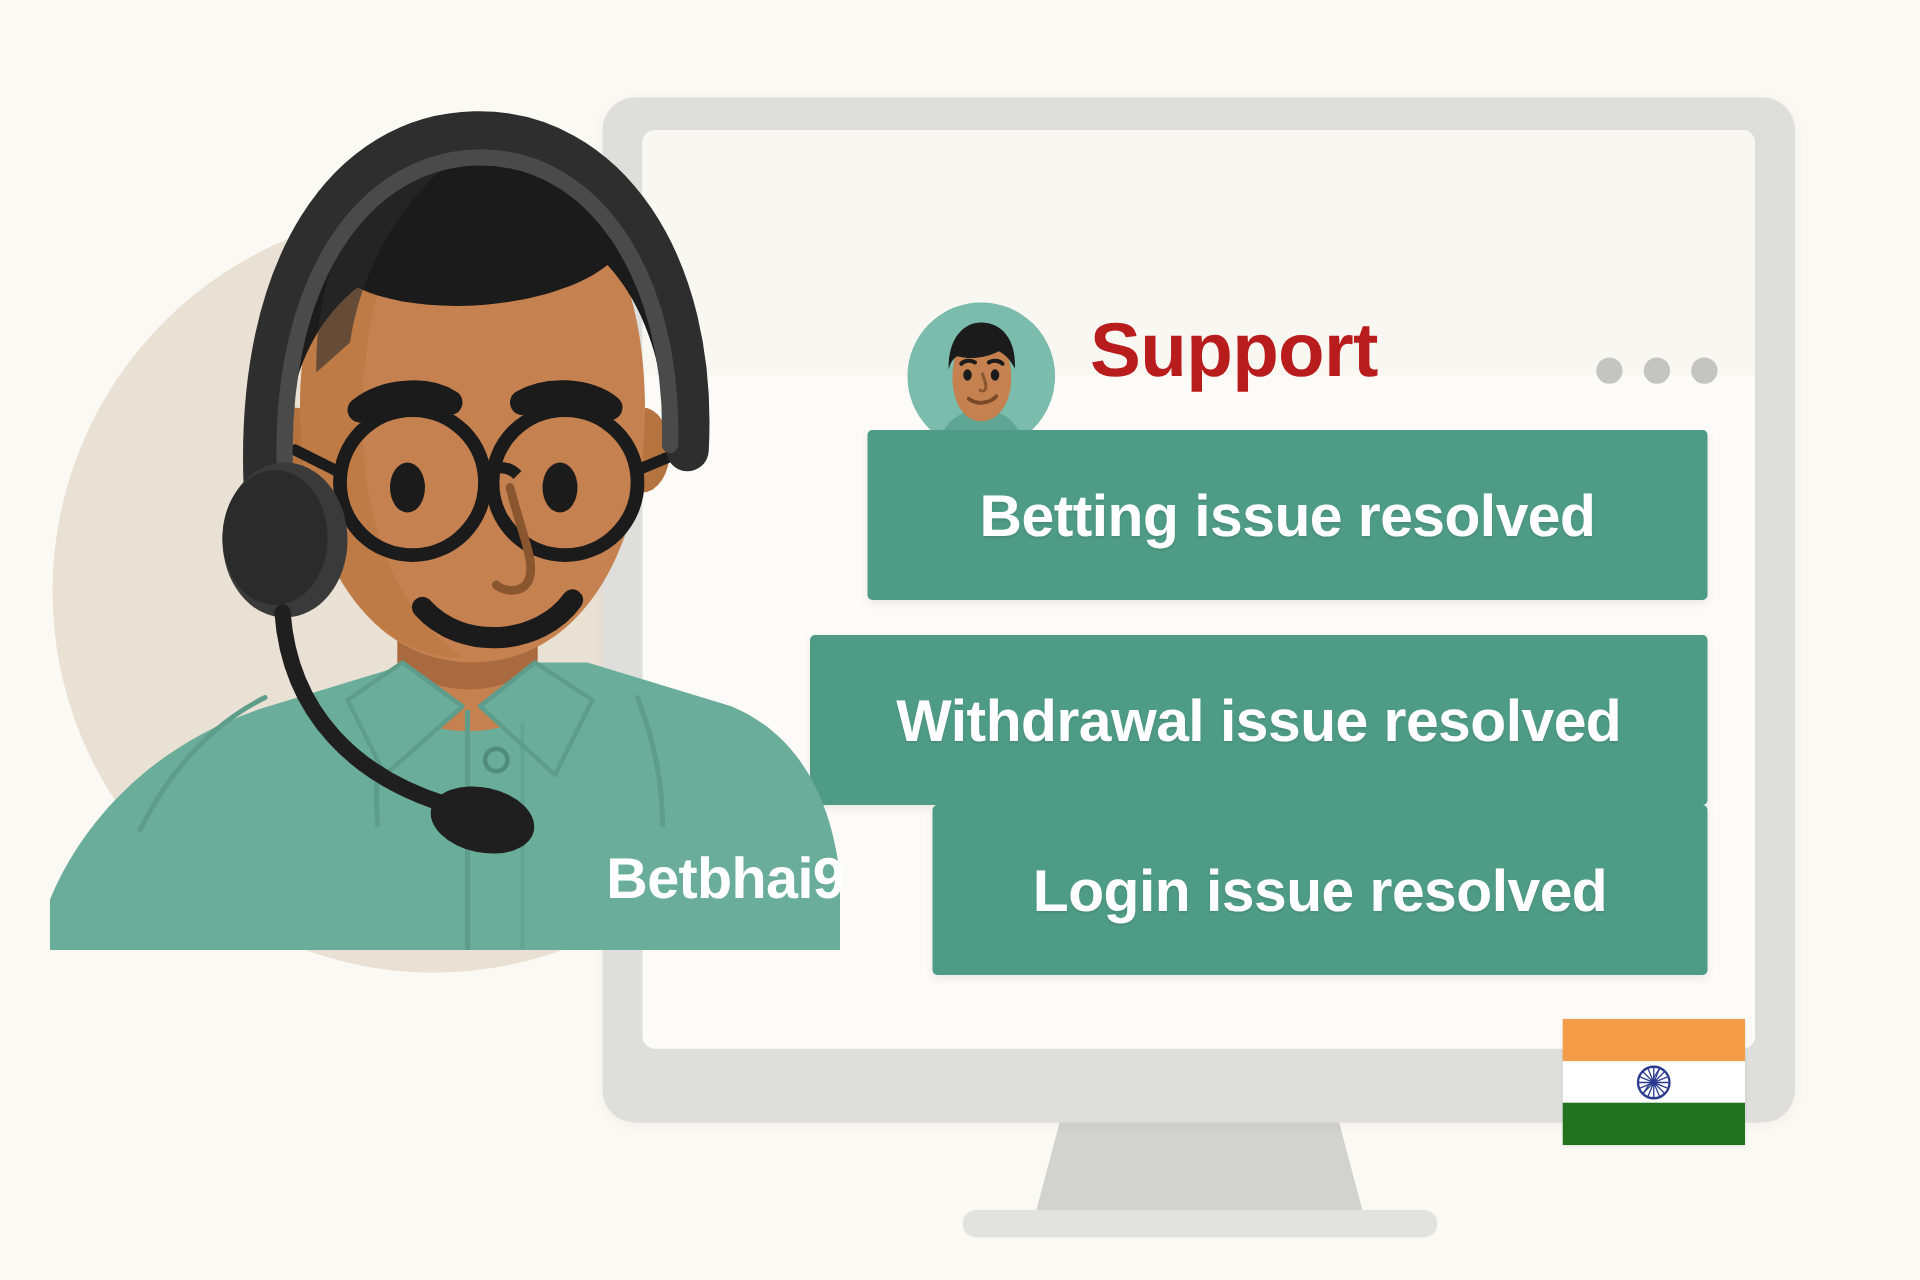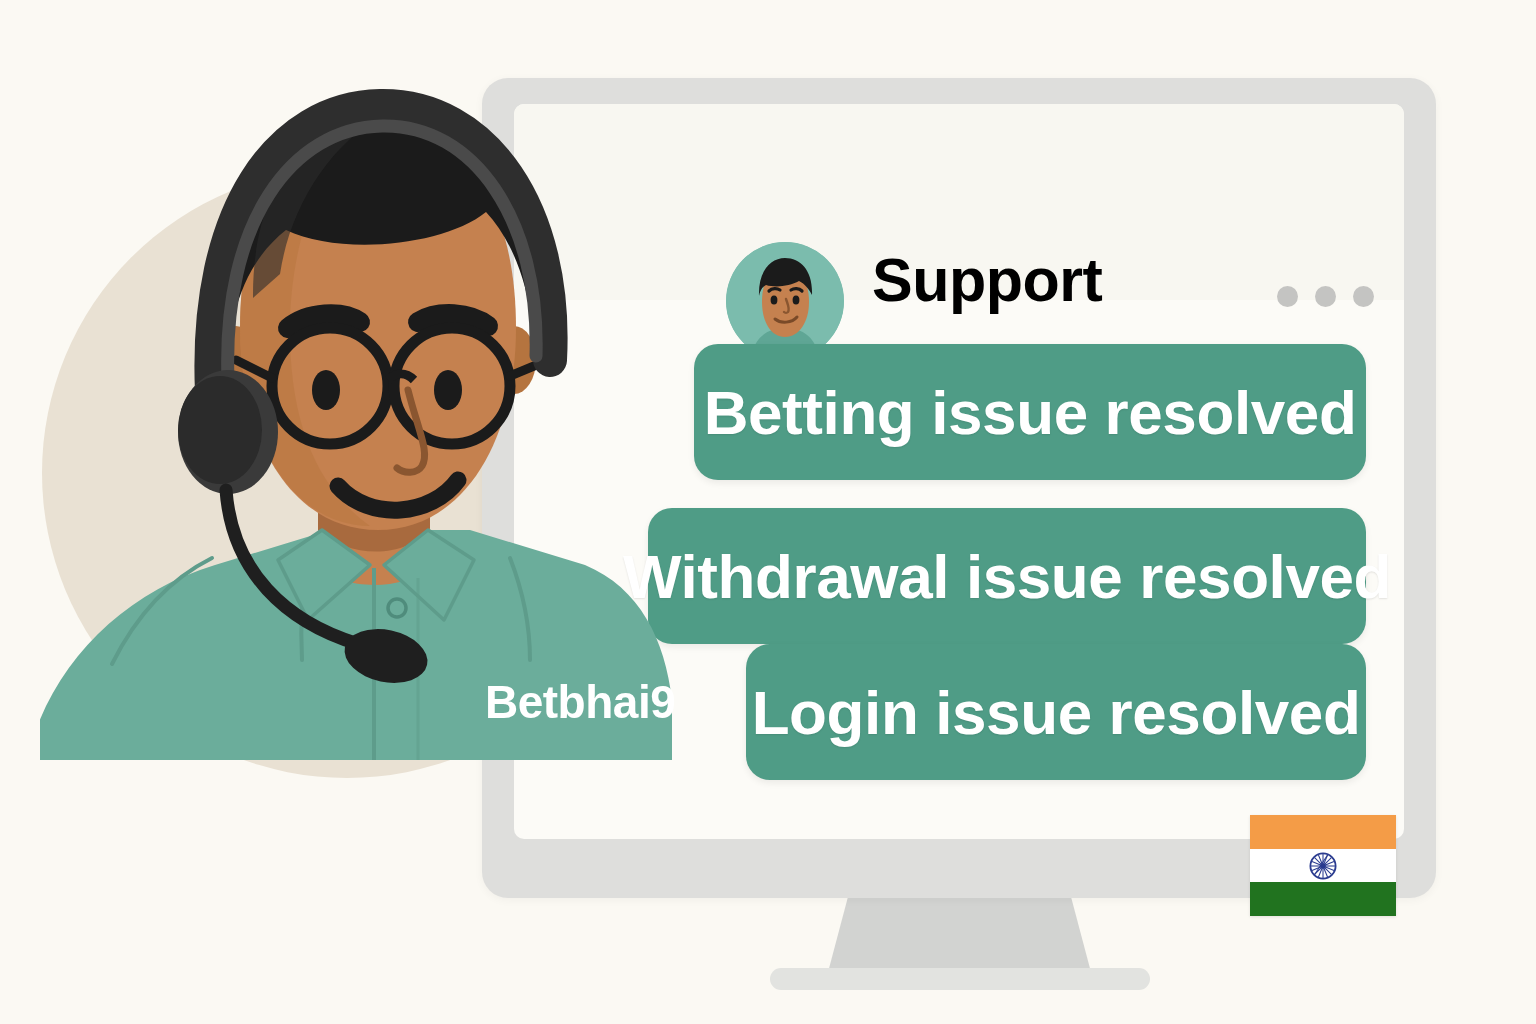--- a/index.html
+++ b/index.html
@@ -135,27 +135,27 @@
     left: 0;
     right: 38px;
     top: 240px;
     display: flex;
     flex-direction: column;
     align-items: flex-end;
   }
   .bubble {
     background: #4F9C86;
     color: #FFFFFF;
-    border-radius: 24px;
+    border-radius: 4px;
     display: flex;
     align-items: center;
     justify-content: center;
     box-sizing: border-box;
     box-shadow: 0 3px 7px rgba(0,0,0,0.07);
-    font-size: 62px;
+    font-size: 47px;
     font-weight: 700;
     letter-spacing: -0.4px;
     white-space: nowrap;
     padding: 0 73px;
     text-shadow: 0 1px 2px rgba(0,0,0,0.10);
   }
   .bubble.b0 { height: 136px; margin-bottom: 28px; }
   .bubble.b1 { height: 136px; margin-bottom: 28px; }
   .bubble.b2 { height: 136px; }
 
@@ -219,21 +219,21 @@
           <path d="M33 54 C32 30 44 16 59 16 C75 16 87 29 86 53 C83 47 79 42 73 39 C64 44 50 46 40 43 C36 45 34 49 33 54 Z" fill="#1B1B1B"></path>
           <ellipse cx="48" cy="58" rx="3.4" ry="4.6" fill="#1B1B1B"></ellipse>
           <ellipse cx="70" cy="58" rx="3.4" ry="4.6" fill="#1B1B1B"></ellipse>
           <path d="M43 49 C46 46 51 46 54 48" stroke="#1B1B1B" stroke-width="3.2" fill="none" stroke-linecap="round"></path>
           <path d="M65 48 C68 46 73 46 76 49" stroke="#1B1B1B" stroke-width="3.2" fill="none" stroke-linecap="round"></path>
           <path d="M60 57 C62 63 64 67 62 70 C61 71 59 71 58 70" stroke="#8A5630" stroke-width="2.4" fill="none" stroke-linecap="round"></path>
           <path d="M49 77 C55 82 66 81 71 75" stroke="#7A4A28" stroke-width="3" fill="none" stroke-linecap="round"></path>
         </svg>
       </div>
 
-      <div class="header-title" style="color: #000000;">Support</div>
+      <div class="header-title" style="color: #b91c1c;">Support</div>
 
       <div class="header-menu">
         <span class="dot" style="background: rgb(196, 196, 194);"></span>
         <span class="dot" style="background: rgb(196, 196, 194);"></span>
         <span class="dot" style="background: rgb(196, 196, 194);"></span>
       </div>
 
       <div class="bubble-stack">
         <div class="bubble b0" style="width: 672px; background: rgb(79, 156, 134);">Betting issue resolved</div>
         <div class="bubble b2" style="width: 718px; background: rgb(79, 156, 134);">Withdrawal issue resolved</div>

